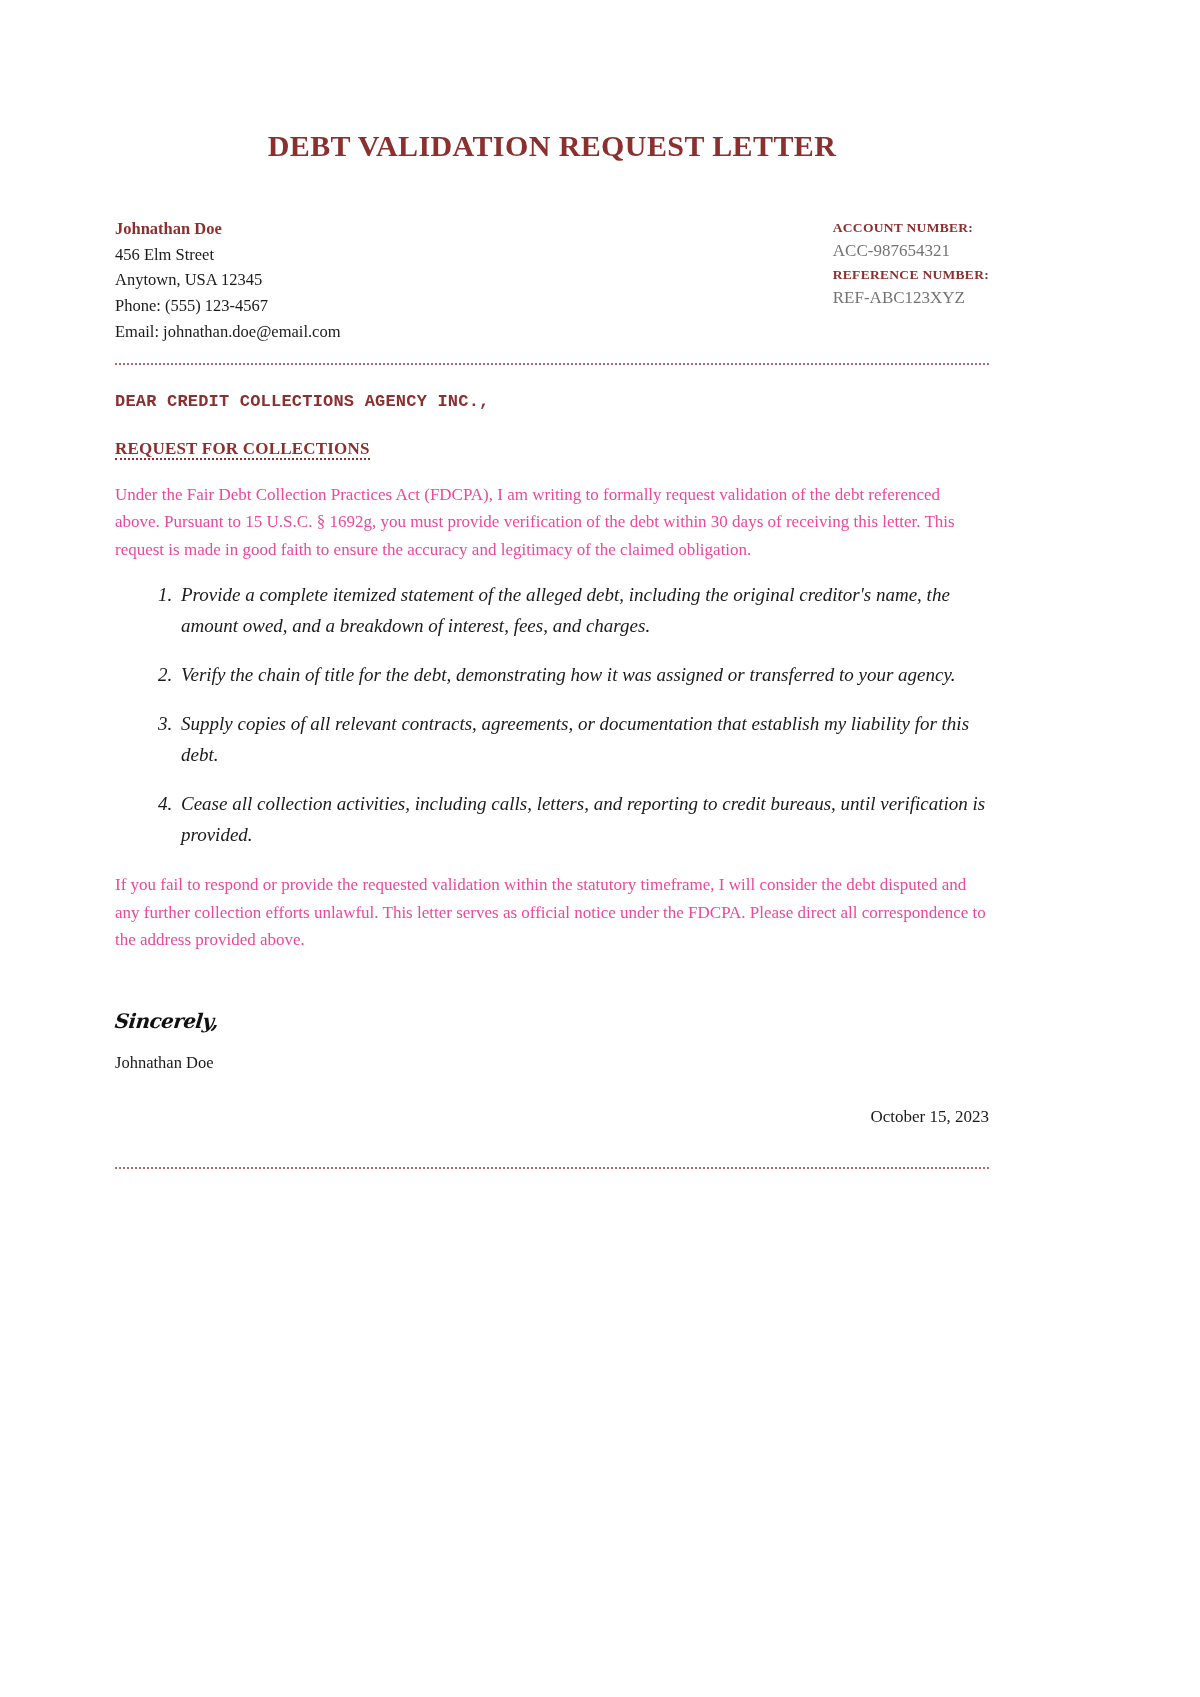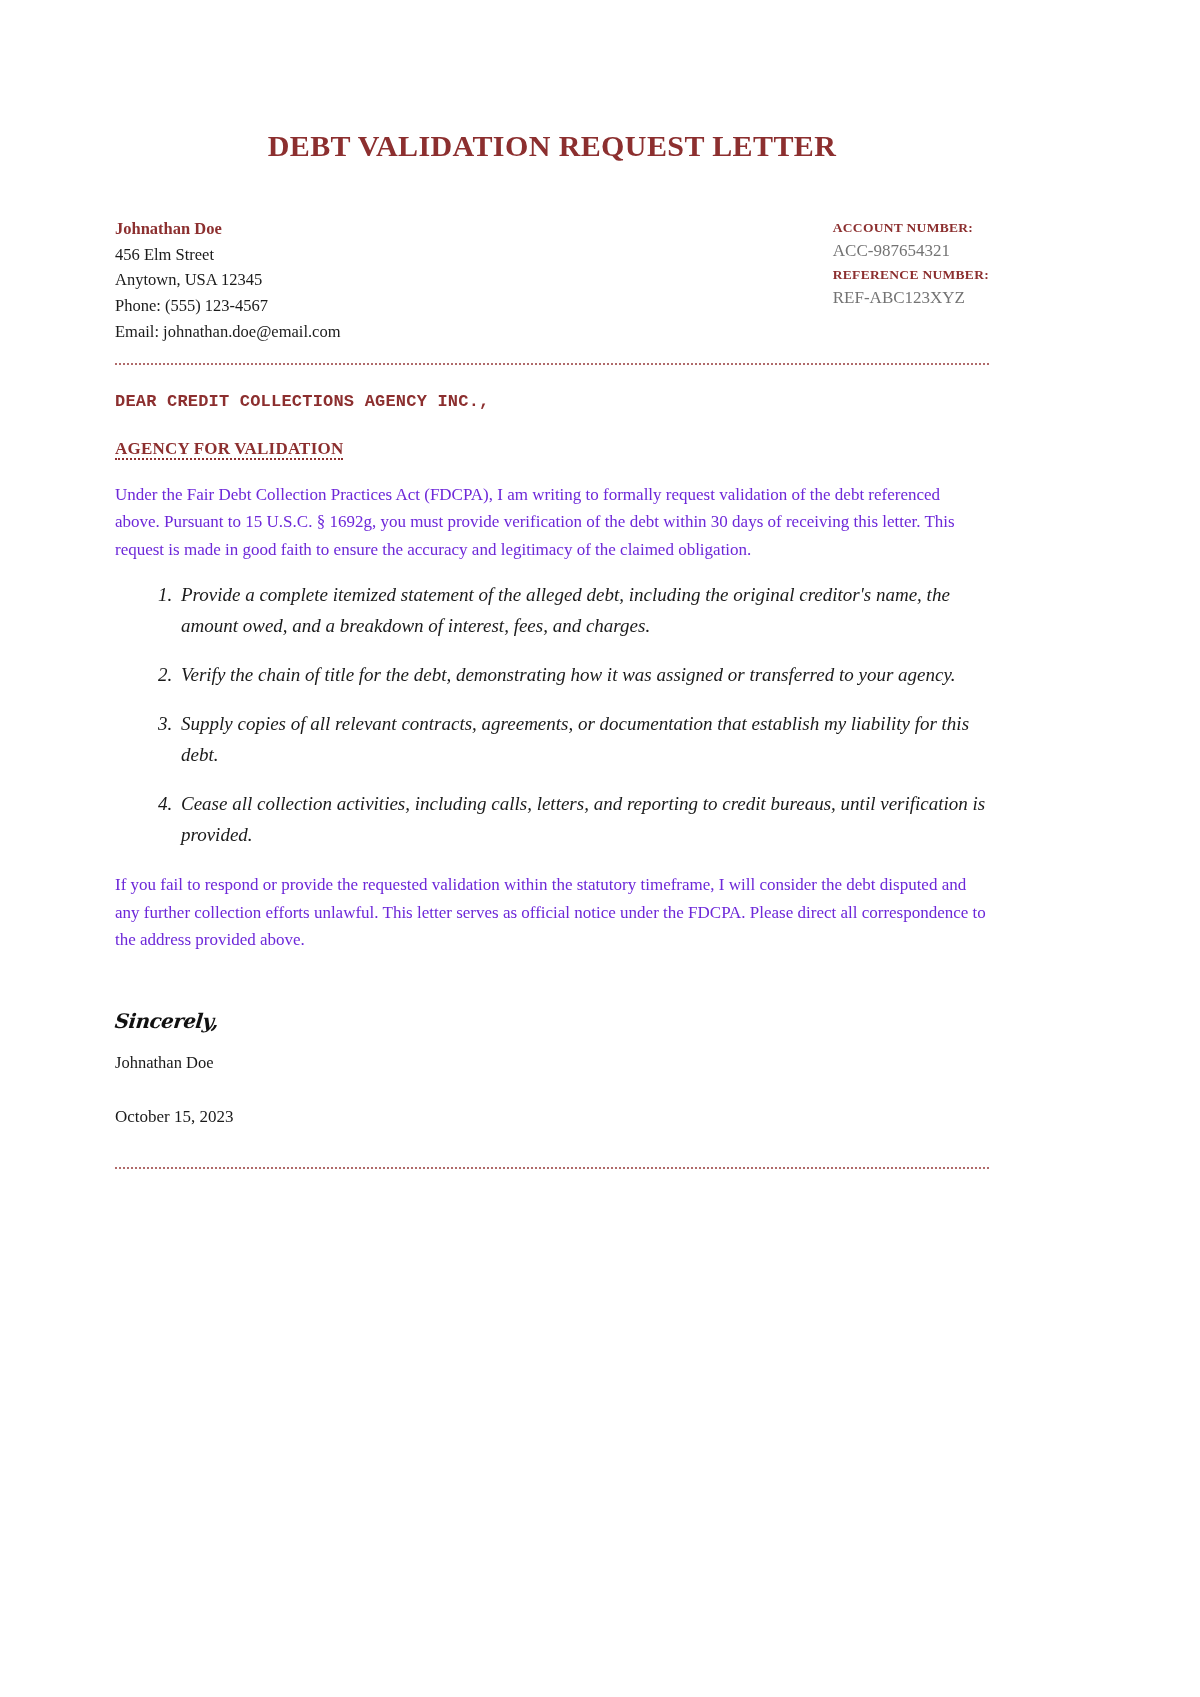--- a/index.html
+++ b/index.html
@@ -103,21 +103,21 @@
     padding-bottom: 1px;
     margin-top: 29px;
   }
   .section-heading-wrap { line-height: 1; }
   
   .body-par {
     font-size: 17px;
     line-height: 1.62;
     text-align: left;
     margin-top: 21px;
-    color: #6d28d9;
+    color: #ec4899;
   }
   
   ol.req-list {
     margin: 10px 0 0 0;
     padding-left: 62px;
     font-size: 19px;
   }
   ol.req-list li {
     font-style: italic;
     line-height: 1.6;
@@ -139,21 +139,21 @@
     margin-top: 38px;
     color: #111111;
   }
   .signer-name {
     font-size: 16.5px;
     margin-top: 20px;
     color: #1a1a1a;
   }
   
   .date-line {
-    text-align: left;
+    text-align: right;
     font-size: 17px;
     margin-top: 34px;
     color: #1a1a1a;
     font-family: Liberation Serif, serif;
   }
   
   .footer-wrap {
     margin-top: 40px;
   }
   .footer-note {
@@ -188,21 +188,21 @@
       <div class="acct-value">REF-ABC123XYZ</div>
     </div>
 
   </div>
 
   <hr class="divider">
 
   <div class="salutation">DEAR CREDIT COLLECTIONS AGENCY INC.,</div>
 
   <div class="section-heading-wrap">
-    <div class="section-heading">AGENCY FOR VALIDATION</div>
+    <div class="section-heading">REQUEST FOR COLLECTIONS</div>
   </div>
 
   <p class="body-par">Under the Fair Debt Collection Practices Act (FDCPA), I am writing to formally request validation of the debt referenced above. Pursuant to 15 U.S.C. § 1692g, you must provide verification of the debt within 30 days of receiving this letter. This request is made in good faith to ensure the accuracy and legitimacy of the claimed obligation.</p>
 
   <ol class="req-list">
     <li>Provide a complete itemized statement of the alleged debt, including the original creditor's name, the amount owed, and a breakdown of interest, fees, and charges.</li>
     <li>Verify the chain of title for the debt, demonstrating how it was assigned or transferred to your agency.</li>
     <li>Supply copies of all relevant contracts, agreements, or documentation that establish my liability for this debt.</li>
     <li>Cease all collection activities, including calls, letters, and reporting to credit bureaus, until verification is provided.</li>
   </ol>

